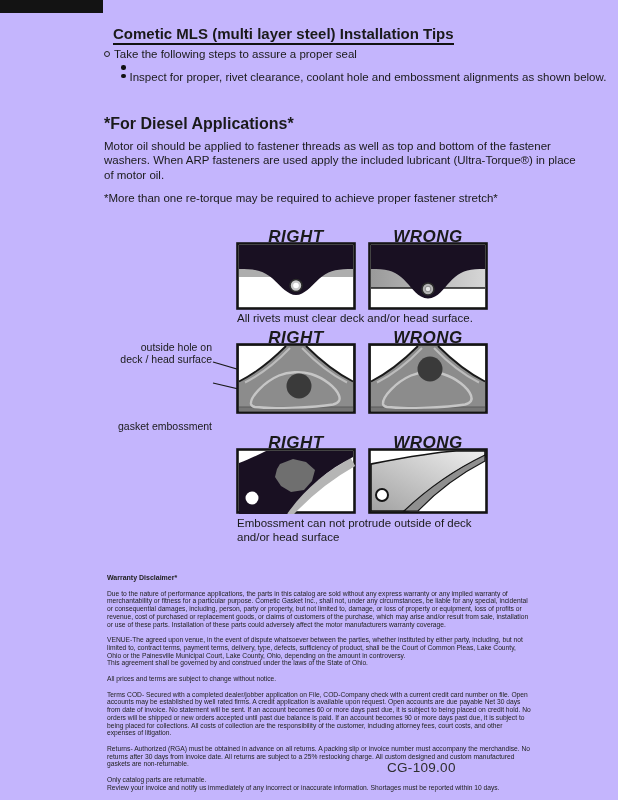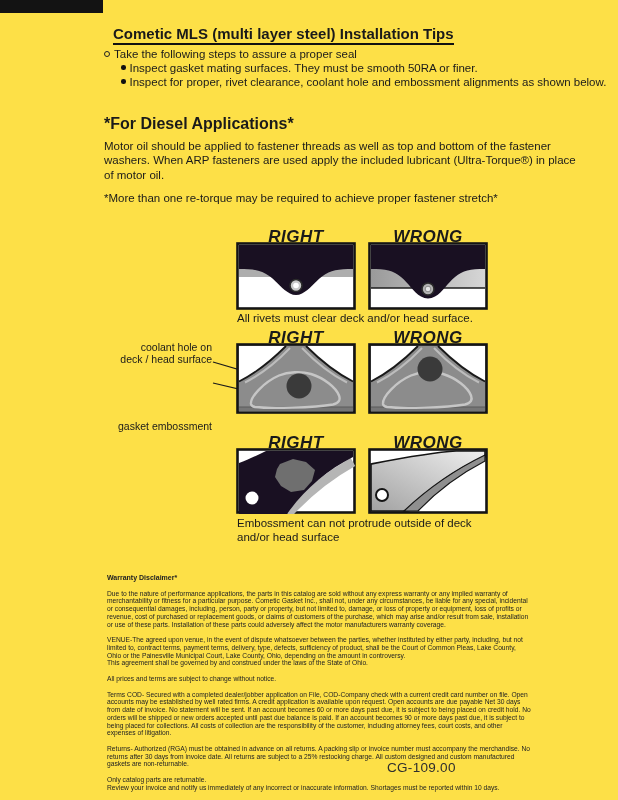--- a/index.html
+++ b/index.html
@@ -1,19 +1,19 @@
 <!DOCTYPE html>
 <html><head>
 <meta charset="utf-8">
 <style>
   html,body{margin:0;padding:0;background:#e9e9e9;}
   .page{
     position:relative;
     width:618px;height:800px;
-    background:#fde047;
+    background:#c4b5fd;
     font-family:"Liberation Sans", sans-serif;
     color:#1a1a1a;
     overflow:hidden;
     margin:0 auto;
   }
   .corner-bar{position:absolute;left:0;top:0;width:103px;height:13px;background:#131313;}
   .page-title{
     position:absolute;left:113px;top:25px;
     font-size:15px;font-weight:bold;
     border-bottom:2px solid #111;
@@ -55,21 +55,20 @@
 
   <div class="page-title">Cometic MLS (multi layer steel) Installation Tips</div>
 
   <div class="tips">
     <div class="tip-item">
       <span class="ring"></span>
       <span>Take the following steps to assure a proper seal</span>
     </div>
     <div class="tip-item sub">
       <span class="dot"></span>
-      <span>Inspect gasket mating surfaces.  They must be smooth 50RA or finer.</span>
     </div>
     <div class="tip-item sub">
       <span class="dot"></span>
       <span>Inspect for proper, rivet clearance, coolant hole and embossment alignments as shown below.</span>
     </div>
   </div>
 
   <div class="diesel">
     <h2>*For Diesel Applications*</h2>
     <p>Motor oil should be applied to fastener threads as well as top and bottom of the fastener washers. When ARP fasteners are used apply the included lubricant (Ultra-Torque®) in place of motor oil.</p>
@@ -106,21 +105,21 @@
       <circle cx="60" cy="47" r="6" fill="#b3b3b3" stroke="#2b2b2b" stroke-width="1.6"></circle>
       <circle cx="60" cy="47" r="2.8" fill="#e6e6e6" stroke="#777777" stroke-width="0.8"></circle>
     </svg>
   </div>
 
   <div class="dg-caption" style="left:237px;top:312px;">All rivets must clear deck and/or head surface.</div>
 
   <div class="dg-label" style="left:236px;top:328px;">RIGHT</div>
   <div class="dg-label" style="left:368px;top:328px;">WRONG</div>
 
-  <div class="annot pre" style="left:108px;top:341px;">coolant hole on
+  <div class="annot pre" style="left:108px;top:341px;">outside hole on
 deck / head surface</div>
   <div class="annot" style="left:108px;top:376px;margin-top:44px;">gasket embossment</div>
 
   <svg class="leader" style="left:208px;top:356px;" width="96" height="44" viewBox="0 0 96 44">
     <line x1="5" y1="6" x2="90" y2="31" stroke="#1a1a1a" stroke-width="1.2"></line>
     <line x1="5" y1="27" x2="52" y2="38" stroke="#1a1a1a" stroke-width="1.2"></line>
   </svg>
 
   <div class="dg-panel" style="left:236px;top:343px;">
     <svg width="120" height="71" viewBox="0 0 120 71">

